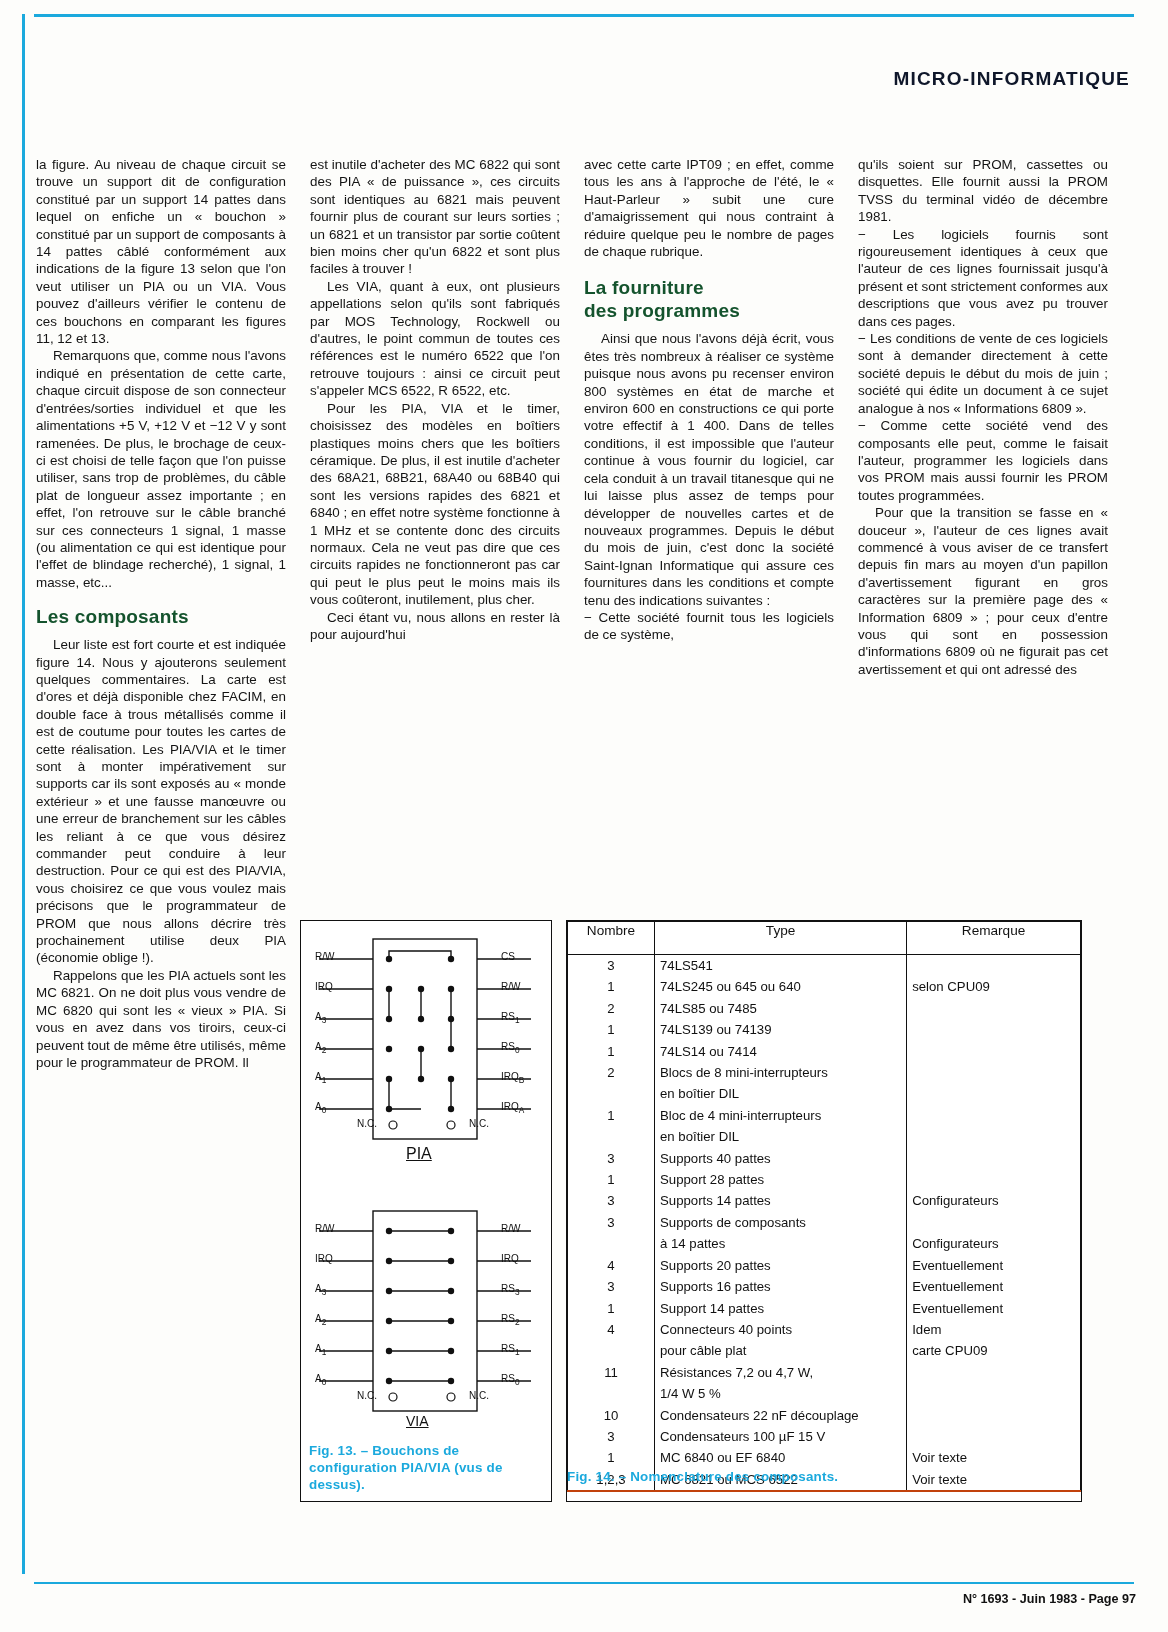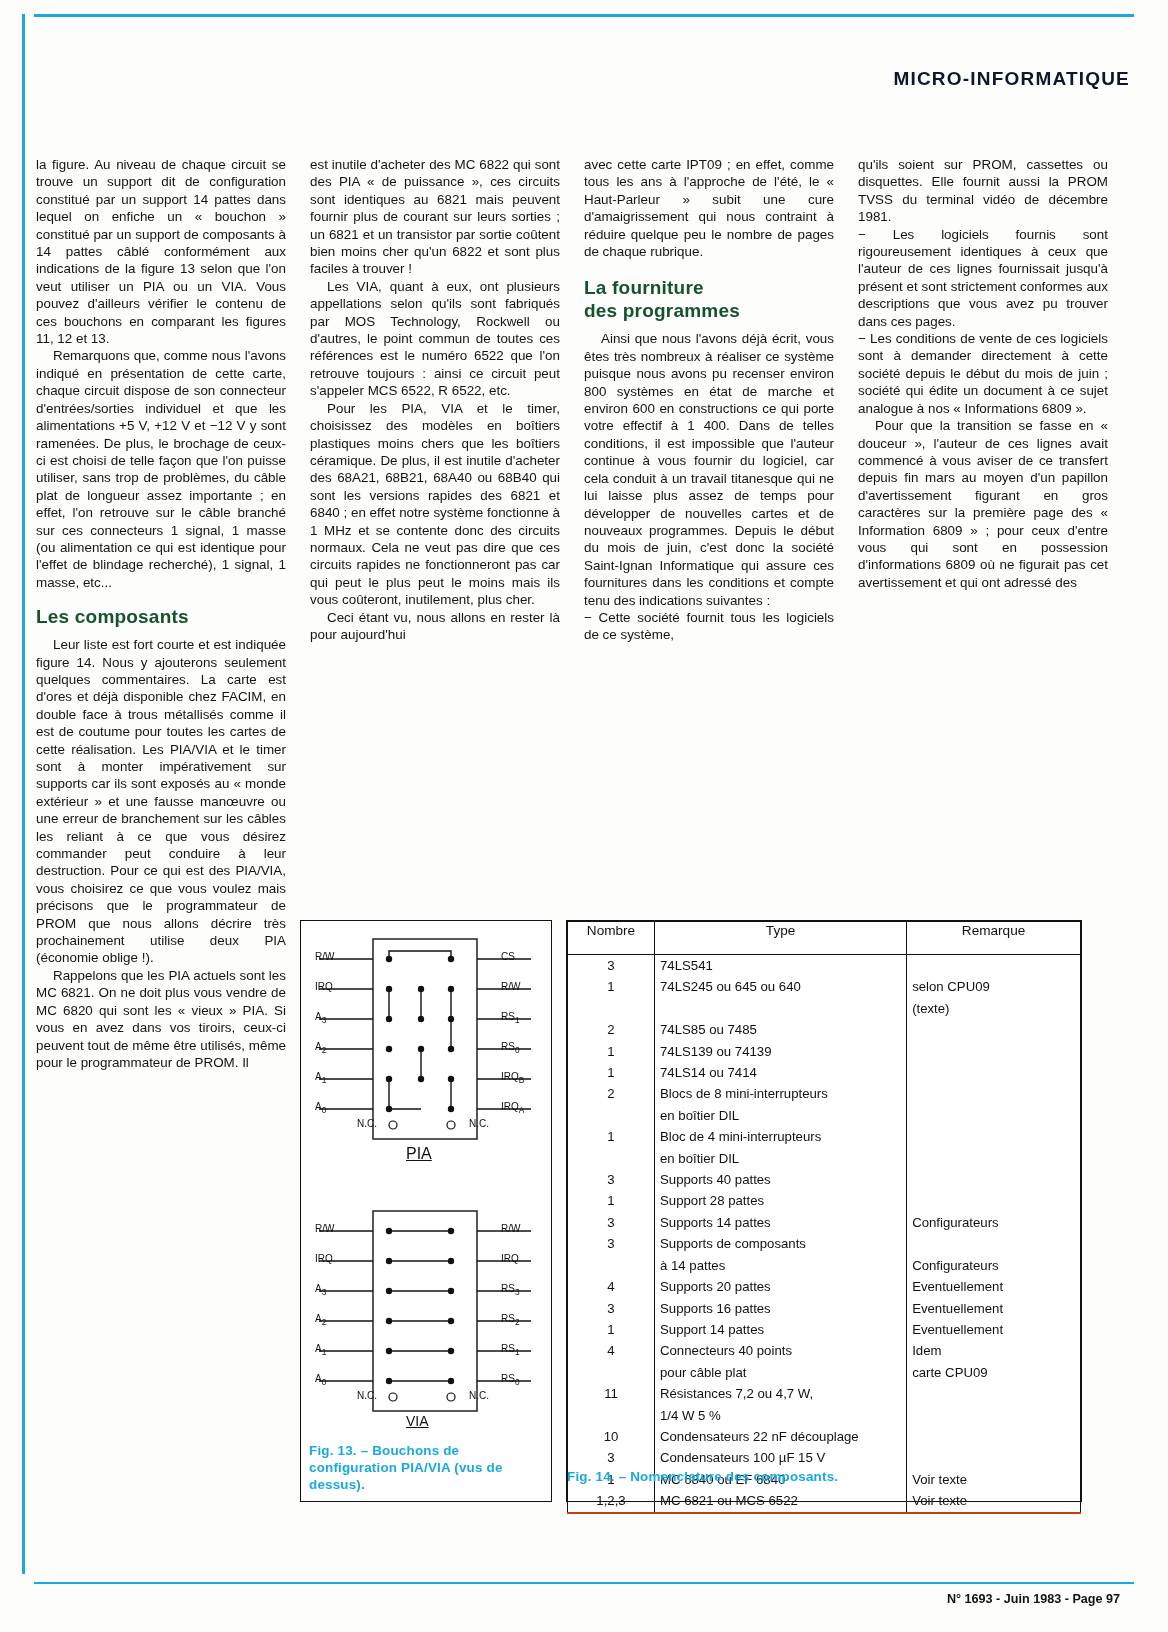--- a/index.html
+++ b/index.html
@@ -66,21 +66,21 @@
   }
   table.nomen th{text-align:center;font-weight:normal;height:30px;font-size:13.6px;}
   table.nomen td.num{width:78px;text-align:center;}
   table.nomen td.typ{width:252px;}
   table.nomen td.rem{width:168px;}
   table.nomen td{border-left:1px solid #111;border-right:1px solid #111;border-top:none;border-bottom:none;line-height:19.4px;}
   table.nomen tr:first-child th{border:1px solid #111;}
   table.nomen tr.last td{border-bottom:2px solid #c2410c;}
   
   .footer{
-    position:absolute;right:48px;bottom:26px;font-size:12.6px;font-weight:bold;color:#111;
+    position:absolute;right:32px;bottom:26px;font-size:12.6px;font-weight:bold;color:#111;
   }
   .bot-rule{position:absolute;left:34px;right:34px;bottom:48px;height:2px;background:#1ba9dd;}
   svg{display:block;}
   .figlabel{font-size:10px;font-family:"Liberation Sans",sans-serif;}
 </style>
 </head>
 <body>
 
 <div class="page">
 
@@ -110,20 +110,21 @@
       <h2 class="tight" style="margin-bottom:0">La fourniture</h2>
       <h2 style="margin-top:0">des programmes</h2>
       <p>Ainsi que nous l'avons déjà écrit, vous êtes très nombreux à réaliser ce système puisque nous avons pu recenser environ 800 systèmes en état de marche et environ 600 en constructions ce qui porte votre effectif à 1 400. Dans de telles conditions, il est impossible que l'auteur continue à vous fournir du logiciel, car cela conduit à un travail titanesque qui ne lui laisse plus assez de temps pour développer de nouvelles cartes et de nouveaux programmes. Depuis le début du mois de juin, c'est donc la société Saint-Ignan Informatique qui assure ces fournitures dans les conditions et compte tenu des indications suivantes :</p>
       <p class="noind">− Cette société fournit tous les logiciels de ce système,</p>
     </div>
 
     <div class="col c4">
       <p class="noind">qu'ils soient sur PROM, cassettes ou disquettes. Elle fournit aussi la PROM TVSS du terminal vidéo de décembre 1981.</p>
       <p class="noind">− Les logiciels fournis sont rigoureusement identiques à ceux que l'auteur de ces lignes fournissait jusqu'à présent et sont strictement conformes aux descriptions que vous avez pu trouver dans ces pages.</p>
       <p class="noind">− Les conditions de vente de ces logiciels sont à demander directement à cette société depuis le début du mois de juin ; société qui édite un document à ce sujet analogue à nos « Informations 6809 ».</p>
+      <p class="noind">− Comme cette société vend des composants elle peut, comme le faisait l'auteur, programmer les logiciels dans vos PROM mais aussi fournir les PROM toutes programmées.</p>
       <p>Pour que la transition se fasse en « douceur », l'auteur de ces lignes avait commencé à vous aviser de ce transfert depuis fin mars au moyen d'un papillon d'avertissement figurant en gros caractères sur la première page des « Information 6809 » ; pour ceux d'entre vous qui sont en possession d'informations 6809 où ne figurait pas cet avertissement et qui ont adressé des</p>
     </div>
   </div>
 
   <div class="figbox" id="fig13">
     <svg width="248" height="520" viewBox="0 0 248 520">
       <g stroke="#111" stroke-width="1.4" fill="none">
 
         <rect x="72" y="18" width="104" height="200"></rect>
 
@@ -268,25 +269,20 @@
             <td class="num">3</td>
             <td class="typ">74LS541</td>
             <td class="rem"></td>
           </tr>
           <tr>
             <td class="num">1</td>
             <td class="typ">74LS245 ou 645 ou 640</td>
             <td class="rem">selon CPU09</td>
           </tr>
           <tr>
-            <td class="num"></td>
-            <td class="typ"></td>
-            <td class="rem">(texte)</td>
-          </tr>
-          <tr>
             <td class="num">2</td>
             <td class="typ">74LS85 ou 7485</td>
             <td class="rem"></td>
           </tr>
           <tr>
             <td class="num">1</td>
             <td class="typ">74LS139 ou 74139</td>
             <td class="rem"></td>
           </tr>
           <tr>

